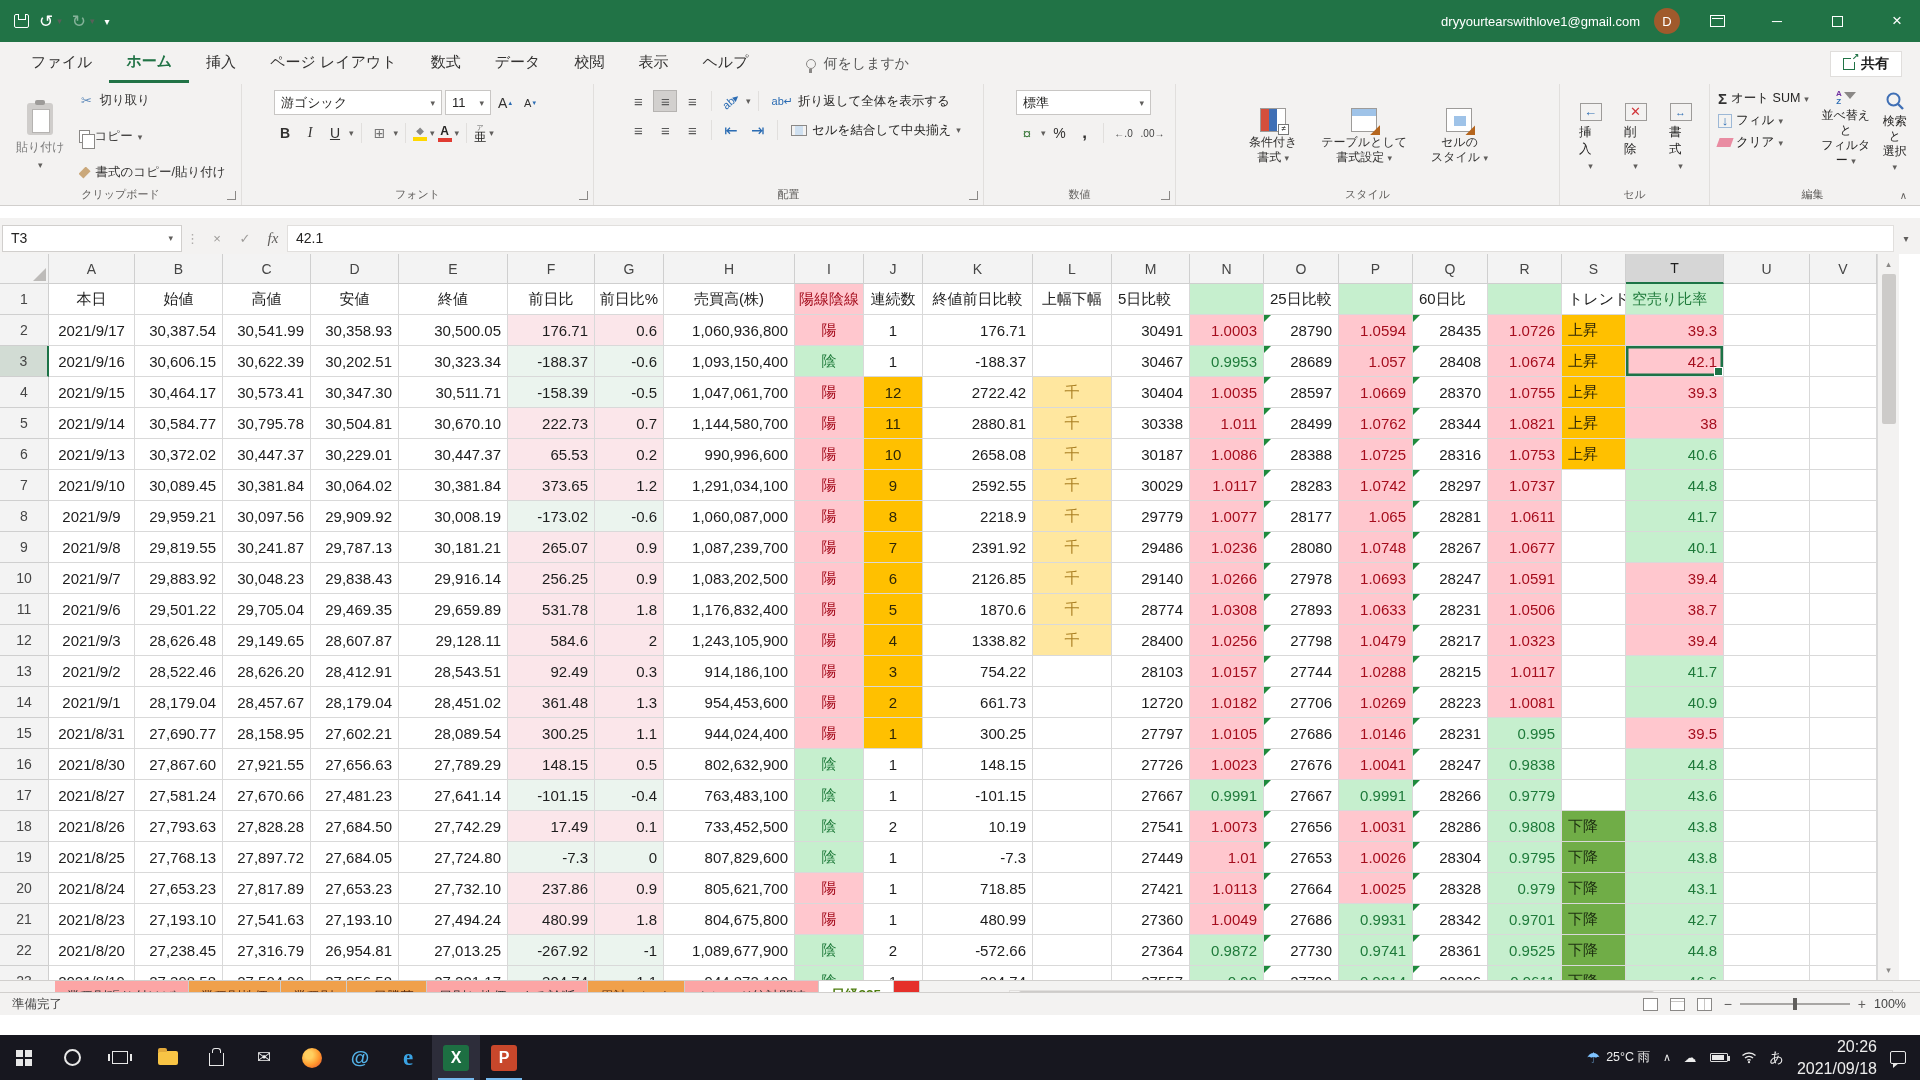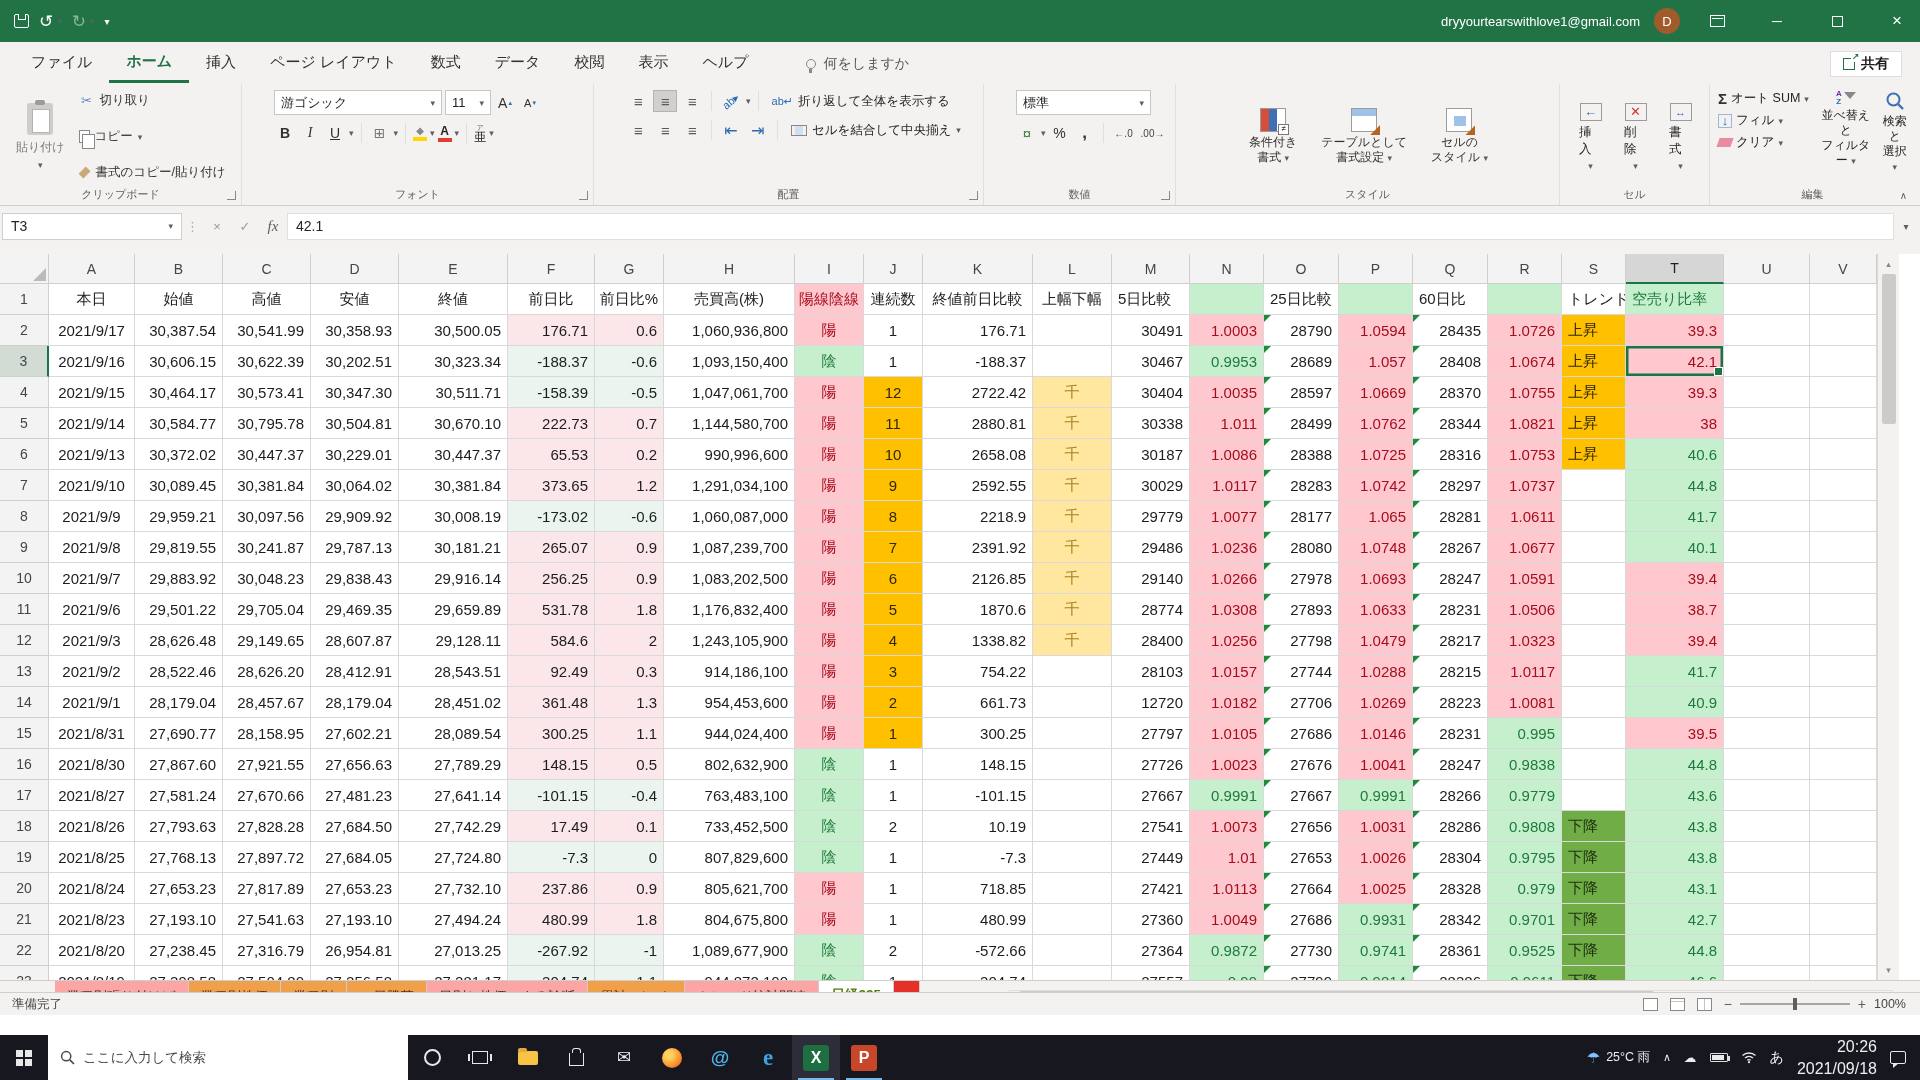--- a/index.html
+++ b/index.html
@@ -95,21 +95,21 @@
   .fillar { color:#2b6cb3; font-weight:bold; font-size:13px; border:1px solid #9db8d6; width:14px; height:14px; line-height:12px; text-align:center; }
   .eraser { width:14px; height:9px; background:#e98ca2; transform:skewX(-20deg); display:inline-block; }
   .twocol { display:flex; gap:10px; }
   .bigedit { display:flex; flex-direction:column; align-items:center; gap:2px; font-size:12px; line-height:1.25; text-align:center; }
   .az { font-size:8px; font-weight:bold; line-height:1; text-align:center; }
   .az .a { color:#7030a0; } .az .z { color:#2b6cb3; }
   .funnel { width:0; height:0; border:6px solid transparent; border-top:7px solid #8a8886; display:inline-block; }
   .collapse { position:absolute; right:8px; bottom:4px; font-size:10px; color:#605e5c; }
 
   
-  .fbar { top:206px; height:48px; background:#f3f2f1; display:flex; align-items:center; padding:0 2px 8px 2px; }
+  .fbar { top:218px; height:48px; background:#f3f2f1; display:flex; align-items:center; padding:0 2px 8px 2px; }
   .namebox { width:180px; height:27px; background:#fff; border:1px solid #d1cfcd; display:flex; align-items:center; justify-content:space-between; padding:0 8px; font-size:14px; }
   .fdots { color:#b0aeac; margin:0 4px; font-size:13px; }
   .fbtn { width:28px; text-align:center; font-size:13px; color:#9d9b99; }
   .fbtn.fx { font-style:italic; font-family:"Liberation Serif",serif; color:#605e5c; font-size:15px; }
   .fvalue { flex:1; height:27px; background:#fff; border:1px solid #e1dfdd; display:flex; align-items:center; padding:0 8px; font-size:14px; }
   .fexpand { width:24px; text-align:center; color:#605e5c; font-size:10px; }
 
   
   .sheet { top:254px; height:726px; background:#fff; overflow:hidden; }
   #grid { position:absolute; left:0; top:0; display:grid;
@@ -1102,27 +1102,20 @@
 
 <div class="band taskbar">
   <div class="tkbtn">
       <span class="winlogo">
         <span></span>
         <span></span>
         <span></span>
         <span></span>
       </span>
     </div>
-  <div class="searchbox">
-    <svg width="15" height="15" viewBox="0 0 15 15">
-        <circle cx="6.2" cy="6.2" r="4.6" fill="none" stroke="#4a4a4a" stroke-width="1.5"></circle>
-        <line x1="9.8" y1="9.8" x2="14" y2="14" stroke="#4a4a4a" stroke-width="1.7"></line>
-      </svg>
-    <span>ここに入力して検索</span>
-  </div>
   <div class="tkbtn">
       <span class="cortana"></span>
     </div>
   <div class="tkbtn">
       <span class="taskview"></span>
     </div>
   <div class="tkbtn">
       <span class="folder"></span>
     </div>
   <div class="tkbtn">

